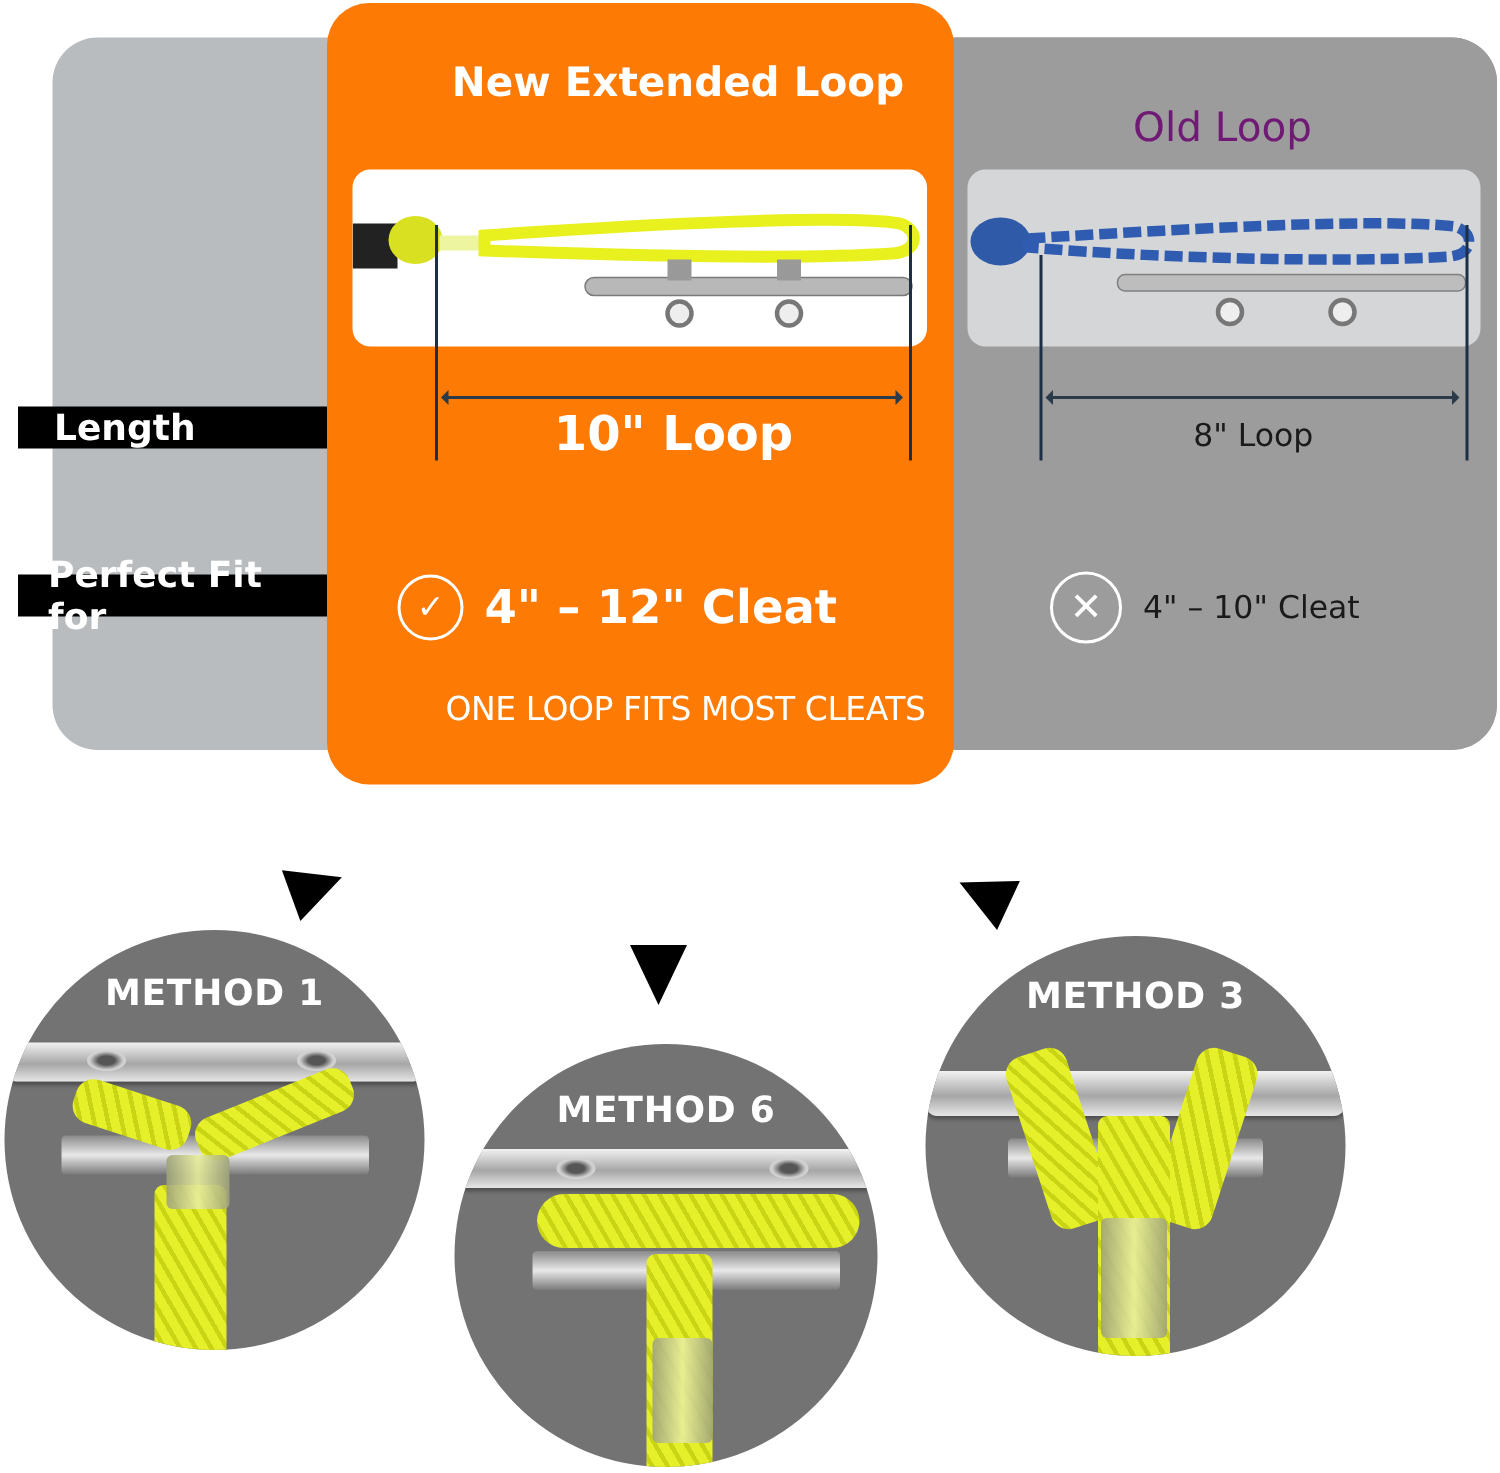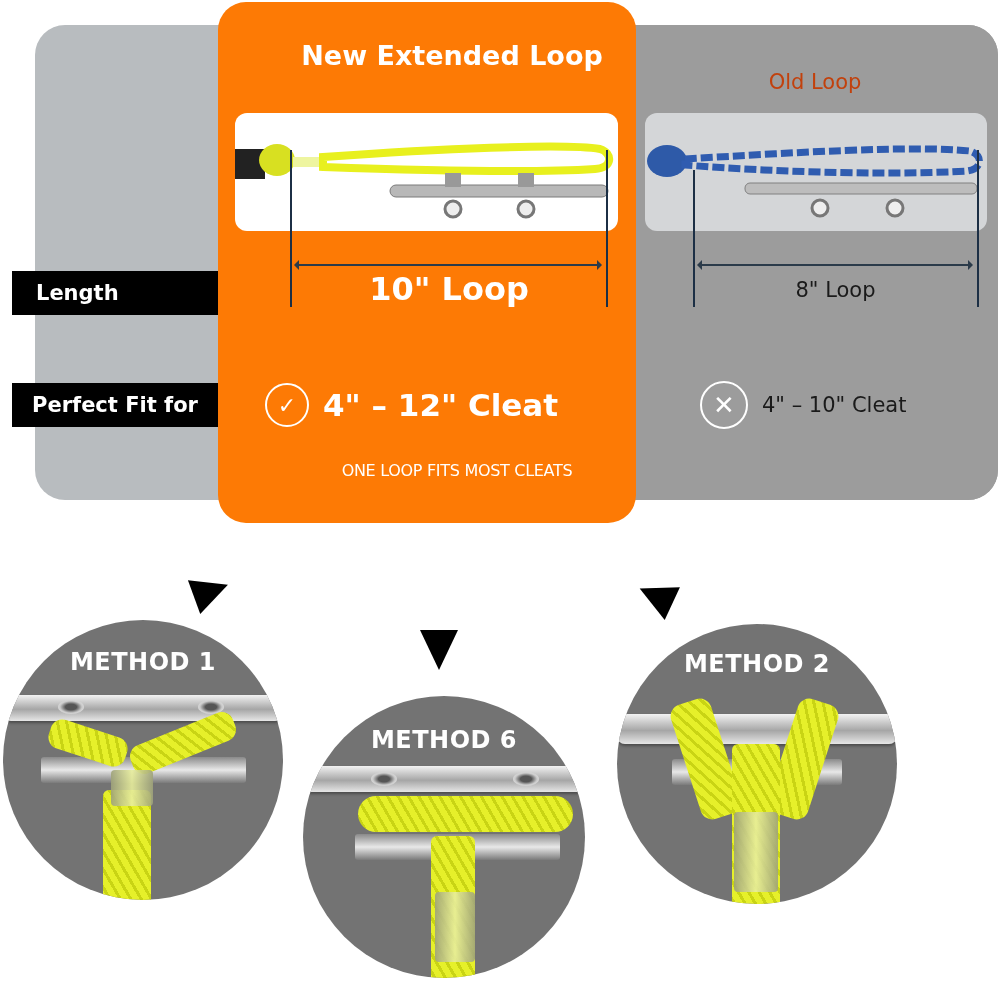--- a/index.html
+++ b/index.html
@@ -18,34 +18,34 @@
     .orange-card {
       position: absolute; left: 218px; top: 2px; width: 418px; height: 521px;
       background: #fd7a05; border-radius: 28px;
     }
     .new-title {
       position: absolute; left: 218px; top: 40px; width: 468px; text-align: center;
       color: #ffffff; font-weight: bold; font-size: 27px;
     }
     .old-title {
       position: absolute; left: 680px; top: 70px; width: 270px; text-align: center;
-      color: #c2410c; font-size: 21px;
+      color: #701a75; font-size: 27px;
     }
     .photo-new {
       position: absolute; left: 235px; top: 113px; width: 383px; height: 118px;
       background: #ffffff; border-radius: 12px; overflow: hidden;
     }
     .photo-old {
       position: absolute; left: 645px; top: 113px; width: 342px; height: 118px;
       background: #d4d6d8; border-radius: 12px; overflow: hidden;
     }
 
     .label-bar {
-      position: absolute; left: 12px; height: 44px; width: 206px;
-      background: #000000; color: #ffffff; font-weight: bold; font-size: 21px;
+      position: absolute; left: 12px; height: 28px; width: 206px;
+      background: #000000; color: #ffffff; font-weight: bold; font-size: 24px;
       display: flex; align-items: center; padding-left: 24px;
     }
     .label-length { top: 271px; }
     .label-fit { top: 383px; padding-left: 20px; }
 
     .dim-line { position: absolute; width: 2px; background: #1c2f45; }
     .dim-arrow { position: absolute; height: 2px; background: #2b3b4a; }
     .dim-arrow::before, .dim-arrow::after {
       content: ""; position: absolute; top: -4px; border: 5px solid transparent;
     }
@@ -72,21 +72,21 @@
       color: #1a1a1a; font-size: 21px;
     }
     .circle-icon {
       width: 44px; height: 44px; border: 2px solid #ffffff; border-radius: 50%;
       display: flex; align-items: center; justify-content: center;
       color: #ffffff; font-size: 22px; font-weight: normal;
     }
     .circle-icon.small { width: 48px; height: 48px; font-size: 26px; }
     .tagline {
       position: absolute; left: 218px; top: 461px; width: 478px; text-align: center;
-      color: #ffffff; font-size: 16px; letter-spacing: -0.3px;
+      color: #ffffff; font-size: 22px; letter-spacing: -0.3px;
     }
 
     .pointer {
       position: absolute; width: 0; height: 0; border-style: solid;
     }
     .method {
       position: absolute; border-radius: 50%; background: #737373; overflow: hidden;
     }
     .method-label {
       position: absolute; width: 100%; text-align: center;
@@ -194,20 +194,20 @@
   <div class="cleat-bar" style="left:0;top:70px;width:282px;"></div>
   <div class="cleat-hole" style="left:68px;top:76px;"></div>
   <div class="cleat-hole" style="left:210px;top:76px;"></div>
   <div class="rope" style="left:55px;top:100px;width:215px;height:36px;border-radius:18px;"></div>
   <div class="cleat-base" style="left:52px;top:138px;width:205px;"></div>
   <div class="rope" style="left:128px;top:140px;width:44px;height:150px;border-radius:6px;"></div>
   <div class="sleeve" style="left:132px;top:196px;width:40px;height:70px;"></div>
 </div>
 
 <div class="method" style="left:617px;top:624px;width:280px;height:280px;">
-  <div class="method-label" style="top:26px;">METHOD 2</div>
+  <div class="method-label" style="top:26px;">METHOD 3</div>
   <div class="cleat-bar" style="left:0;top:90px;width:280px;height:30px;"></div>
   <div class="cleat-base" style="left:55px;top:135px;width:170px;"></div>
   <div class="rope" style="left:68px;top:75px;width:42px;height:120px;transform:rotate(-18deg);"></div>
   <div class="rope" style="left:165px;top:75px;width:42px;height:120px;transform:rotate(18deg);"></div>
   <div class="rope" style="left:115px;top:120px;width:48px;height:170px;border-radius:6px;"></div>
   <div class="sleeve" style="left:117px;top:188px;width:44px;height:80px;"></div>
 </div>
 
 </body></html>

